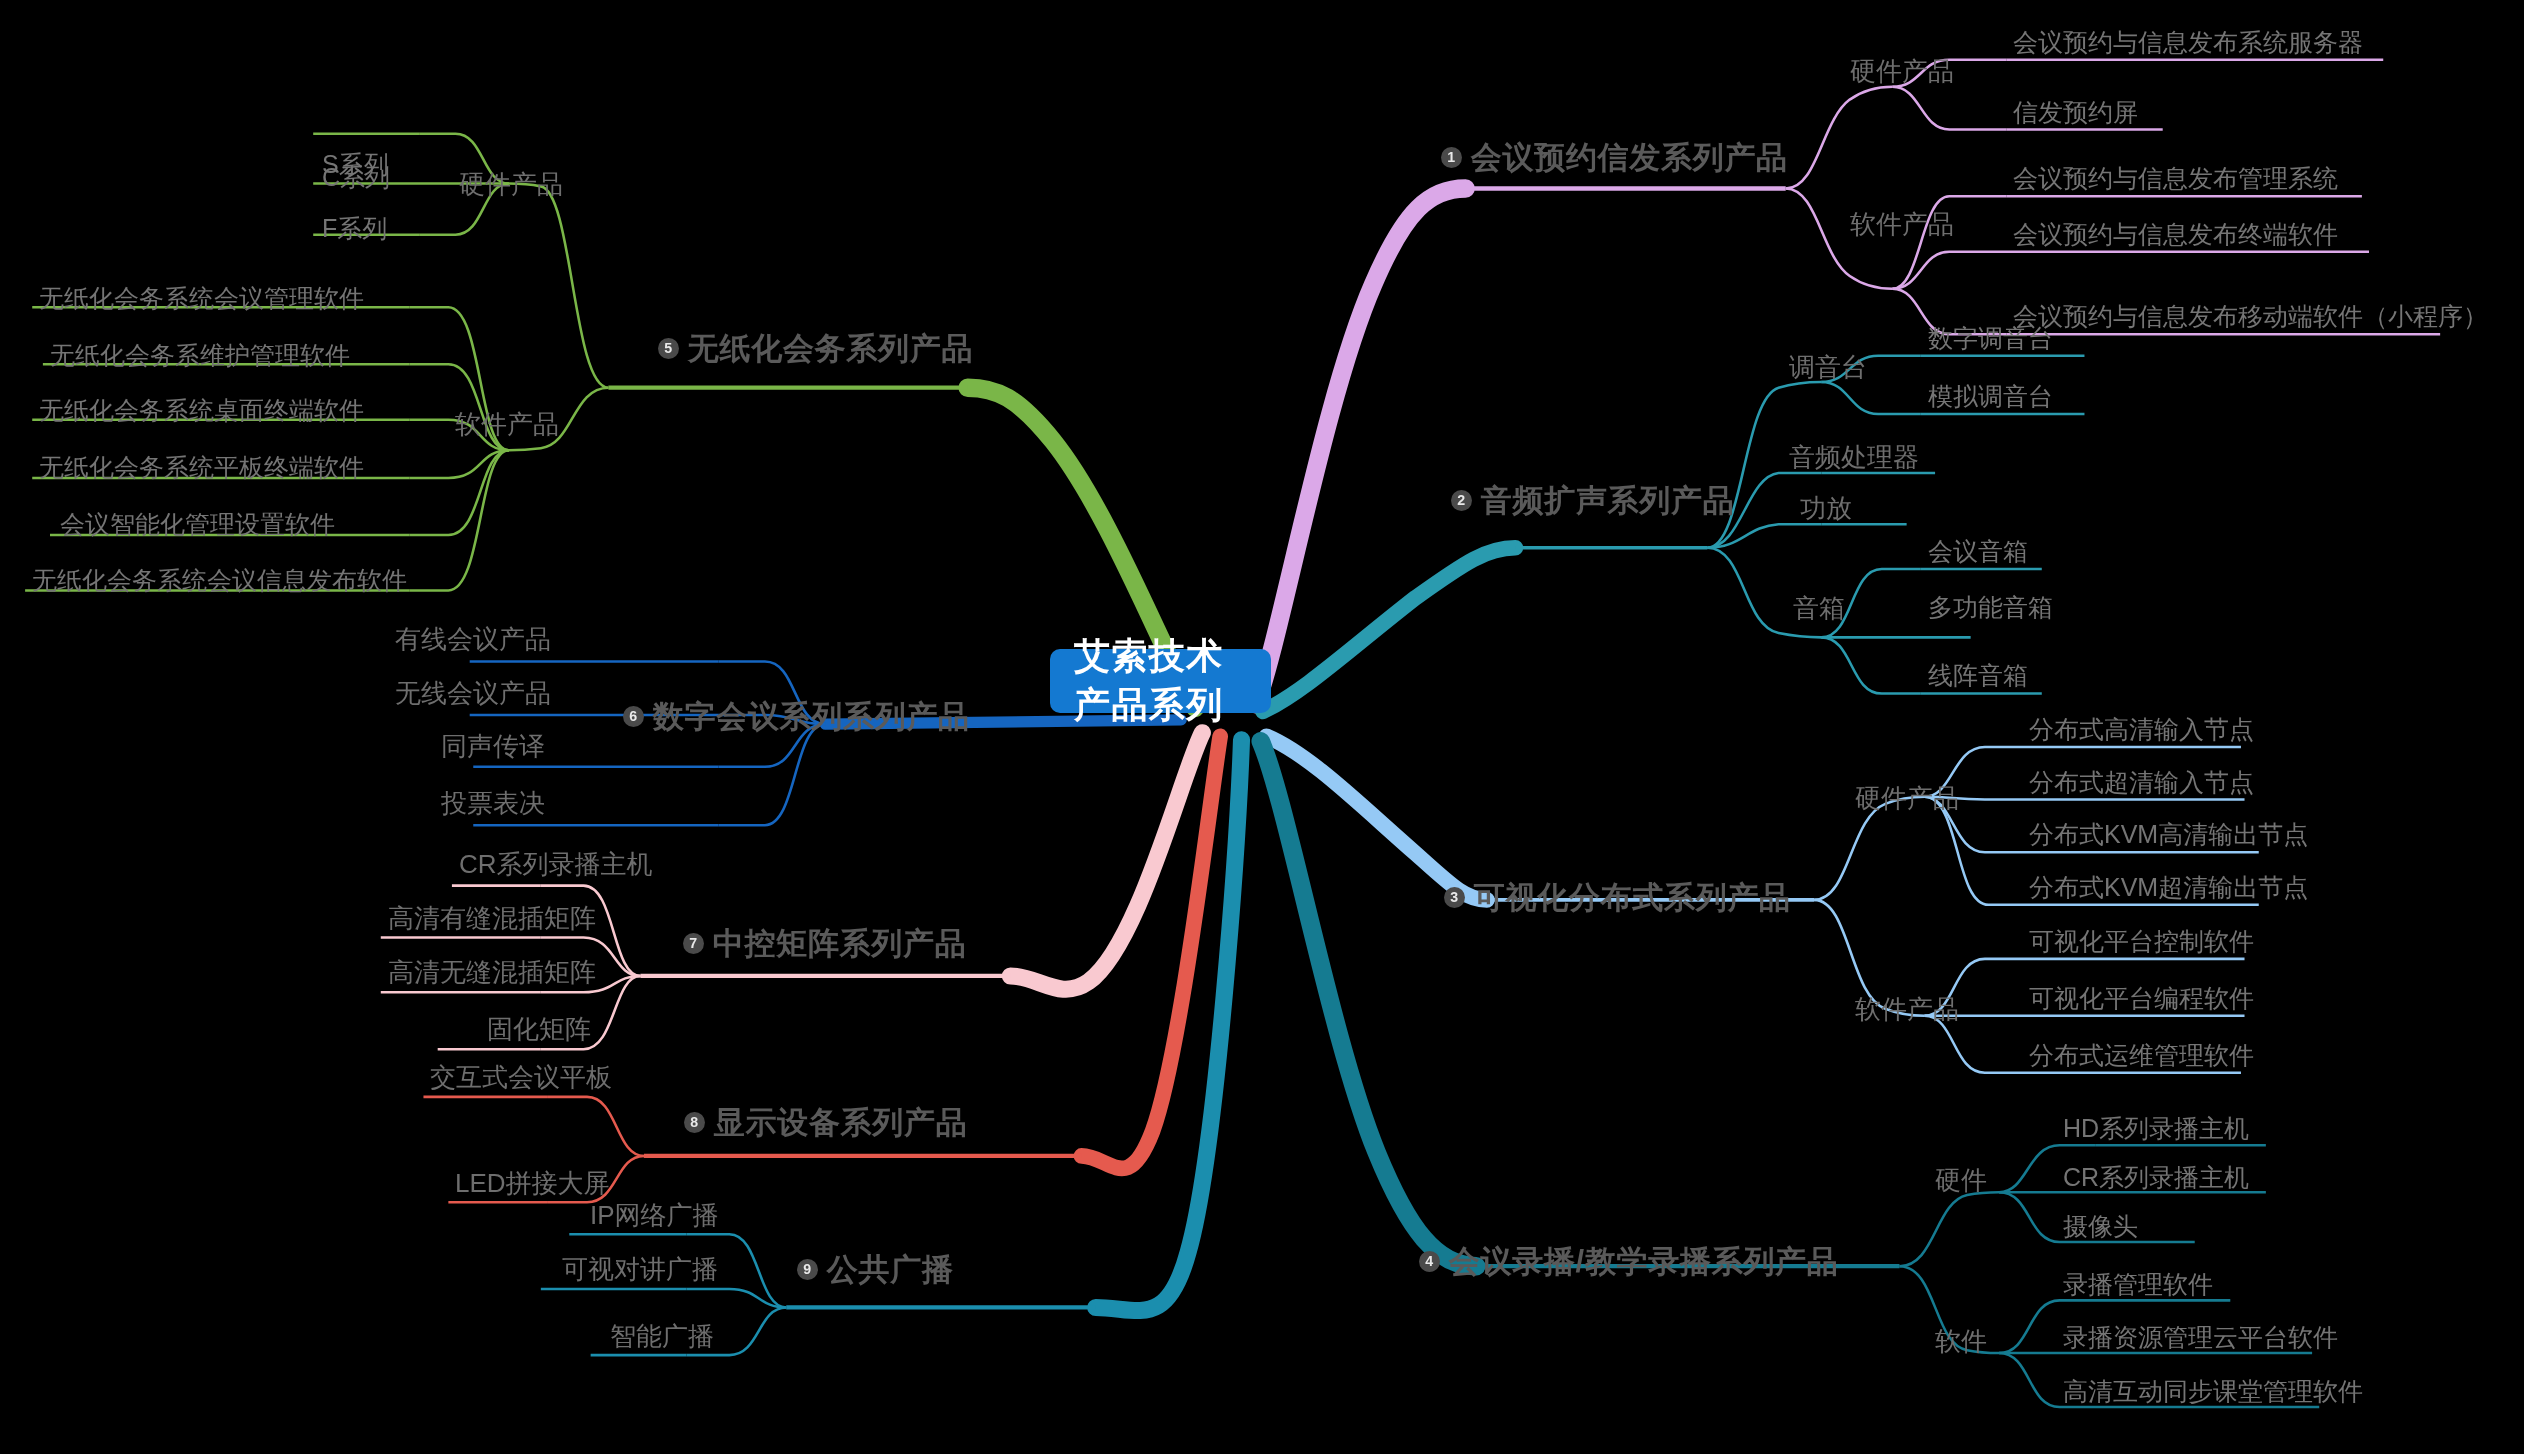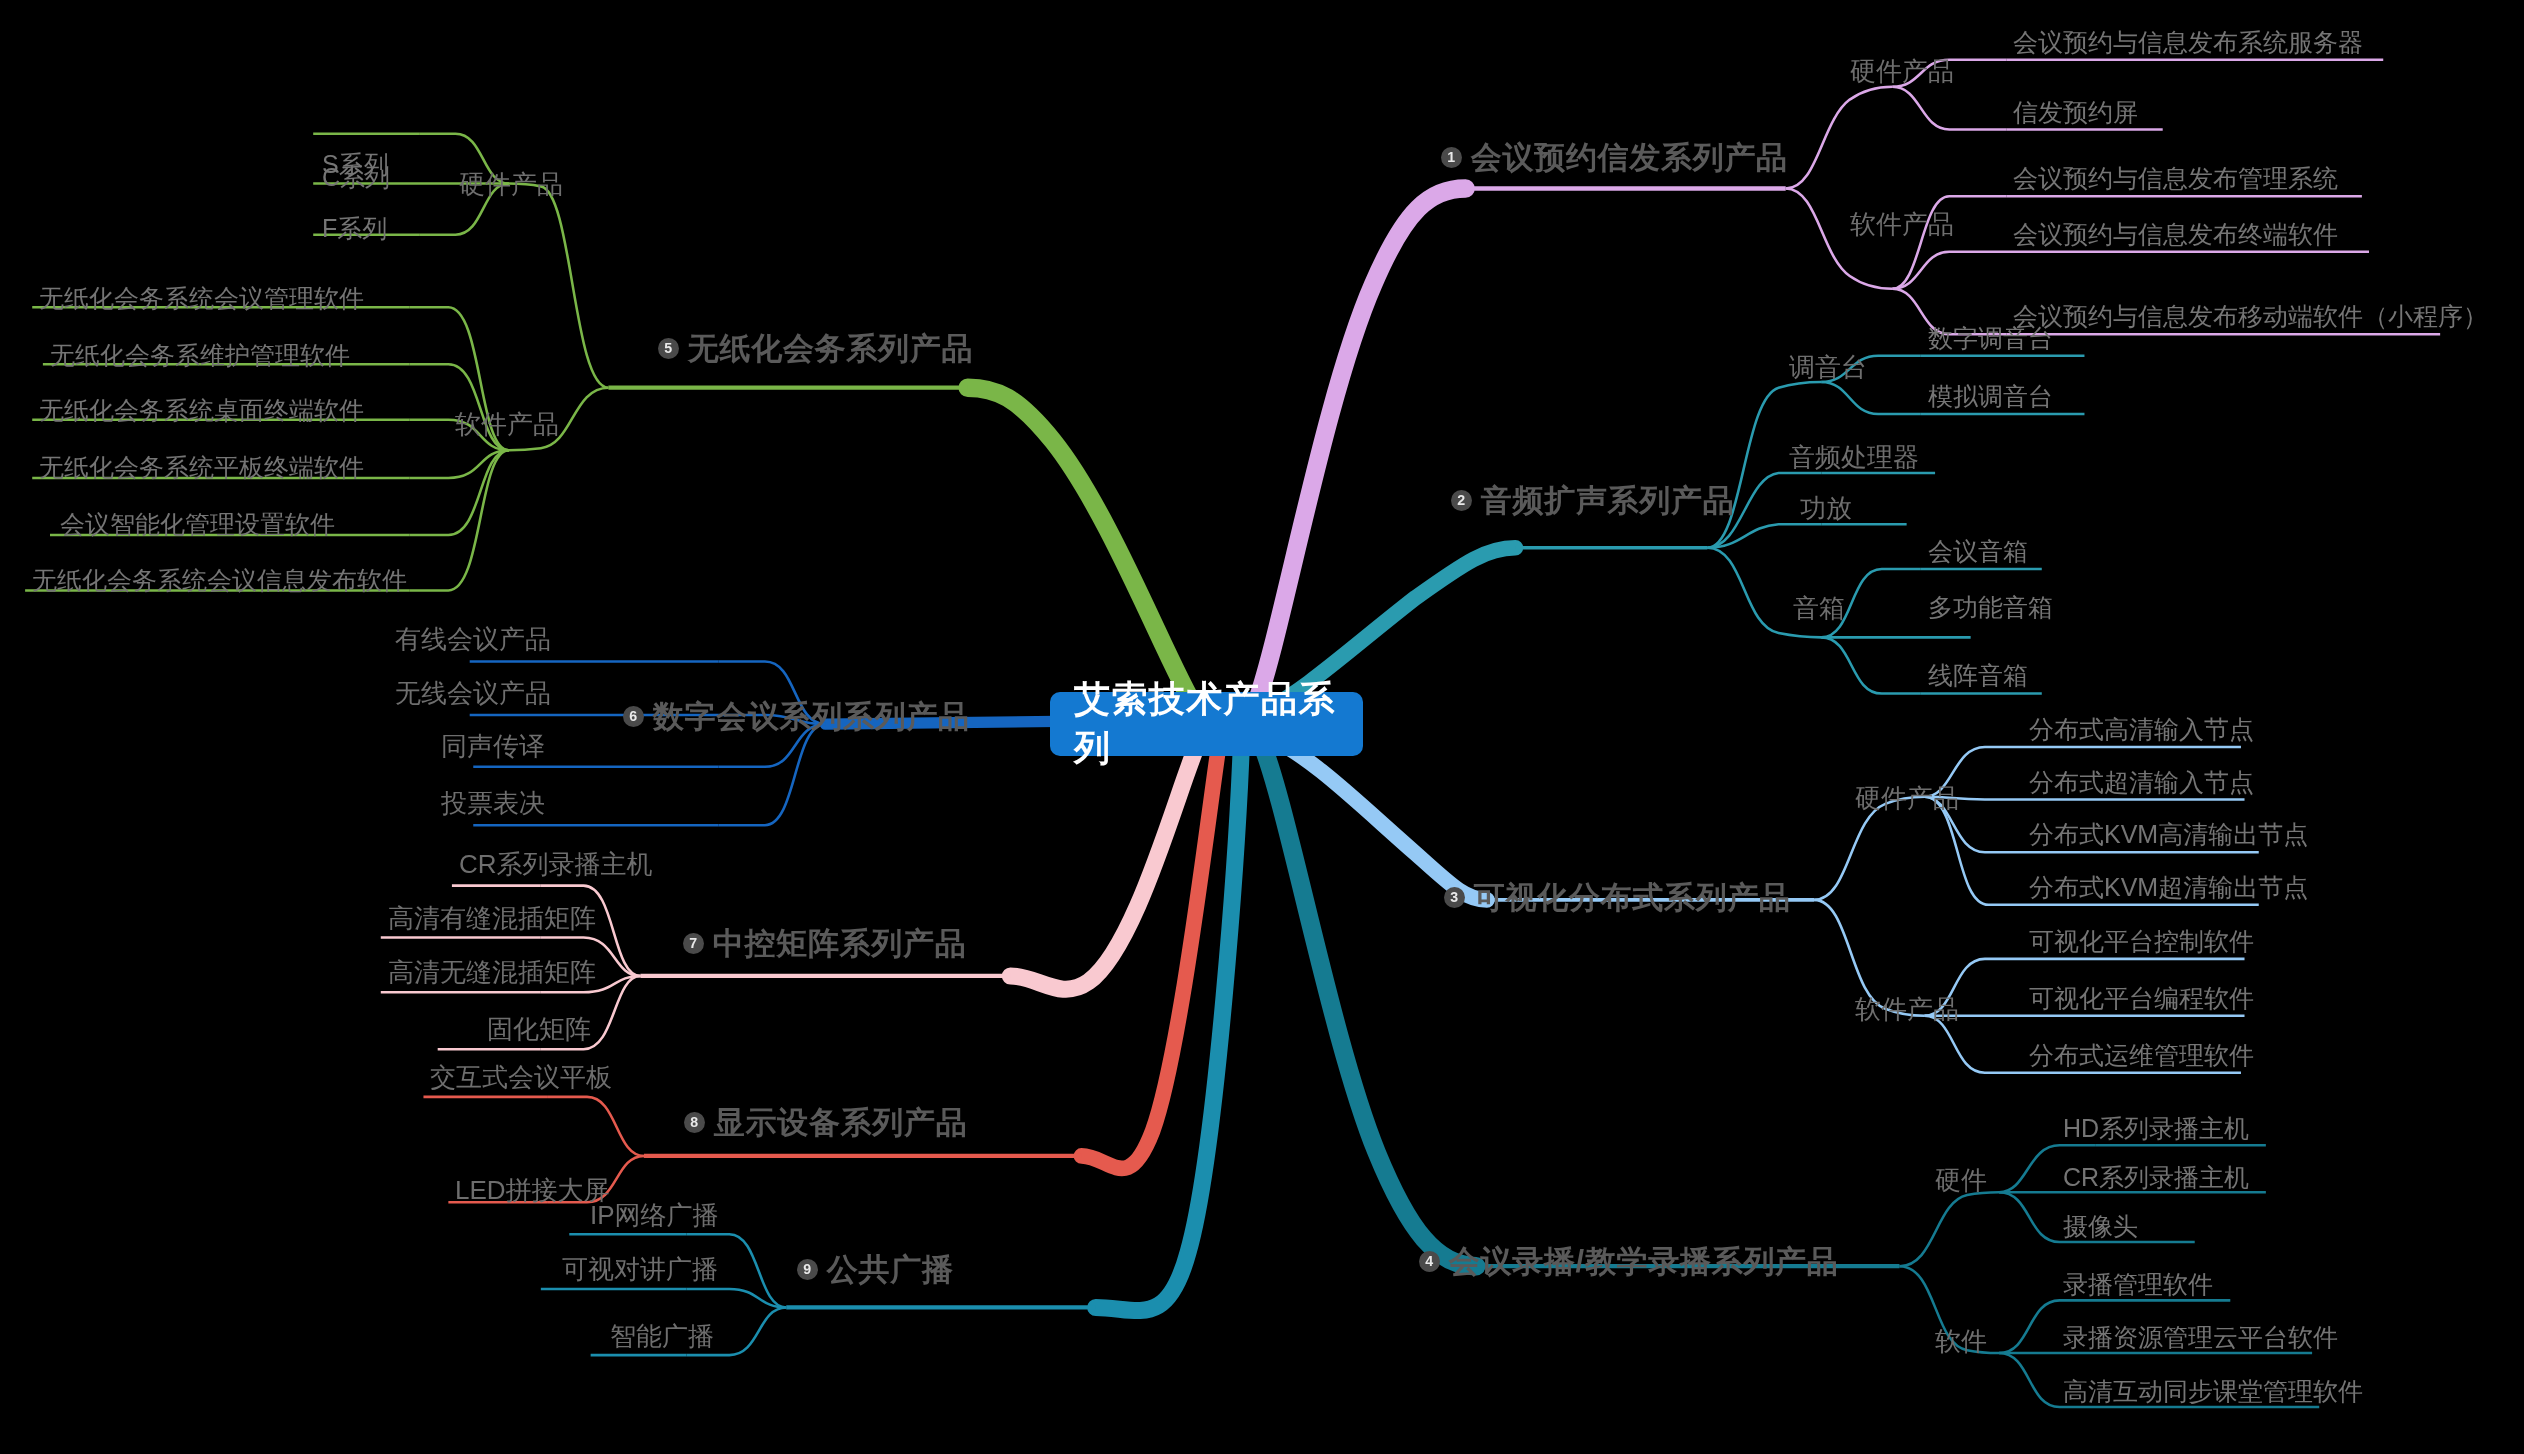--- a/index.html
+++ b/index.html
@@ -194,21 +194,21 @@
     <path d="M1745 1040 C1740 1180 1710 1620 1670 1760 C1640 1870 1600 1838 1540 1838" stroke="#1B8EAE" stroke-width="24" stroke-linecap="round"></path>
     <path d="M1540 1838 L1105 1838" stroke="#1B8EAE" stroke-width="6"></path>
     <path d="M1105 1838 C1065 1838 1068 1735 1025 1735 L965 1735" stroke="#1B8EAE" stroke-width="3.6"></path>
     <path d="M965 1735 L800 1735" stroke="#1B8EAE" stroke-width="3.6"></path>
     <path d="M1105 1838 C1065 1838 1068 1812 1025 1812 L965 1812" stroke="#1B8EAE" stroke-width="3.6"></path>
     <path d="M965 1812 L760 1812" stroke="#1B8EAE" stroke-width="3.6"></path>
     <path d="M1105 1838 C1065 1838 1068 1905 1025 1905 L965 1905" stroke="#1B8EAE" stroke-width="3.6"></path>
     <path d="M965 1905 L830 1905" stroke="#1B8EAE" stroke-width="3.6"></path>
   </svg>
 
-  <div id="central" style="left:1050px;top:692px;width:313px;height:64px;">
+  <div id="central" style="left:1050px;top:649px;width:221px;height:64px;">
     <span>艾索技术产品系列</span>
   </div>
 
   <div class="lbl b1" style="left:1441px;top:142px;">
     <span class="num">1</span>
     <span>会议预约信发系列产品</span>
   </div>
   <div class="lbl b2" style="left:1850px;top:58px;"><span>硬件产品</span></div>
   <div class="lbl b3" style="left:2013px;top:30px;"><span>会议预约与信息发布系统服务器</span></div>
   <div class="lbl b3" style="left:2013px;top:100px;"><span>信发预约屏</span></div>
@@ -290,21 +290,21 @@
   <div class="lbl b2" style="left:459px;top:851px;"><span>CR系列录播主机</span></div>
   <div class="lbl b2" style="left:388px;top:905px;"><span>高清有缝混插矩阵</span></div>
   <div class="lbl b2" style="left:388px;top:959px;"><span>高清无缝混插矩阵</span></div>
   <div class="lbl b2" style="left:487px;top:1016px;"><span>固化矩阵</span></div>
 
   <div class="lbl b1" style="left:684px;top:1107px;">
     <span class="num">8</span>
     <span>显示设备系列产品</span>
   </div>
   <div class="lbl b2" style="left:430px;top:1064px;"><span>交互式会议平板</span></div>
-  <div class="lbl b2" style="left:455px;top:1170px;margin-top:7px;"><span>LED拼接大屏</span></div>
+  <div class="lbl b2" style="left:455px;top:1170px;"><span>LED拼接大屏</span></div>
 
   <div class="lbl b1" style="left:797px;top:1254px;">
     <span class="num">9</span>
     <span>公共广播</span>
   </div>
   <div class="lbl b2" style="left:590px;top:1202px;"><span>IP网络广播</span></div>
   <div class="lbl b2" style="left:562px;top:1256px;"><span>可视对讲广播</span></div>
   <div class="lbl b2" style="left:610px;top:1323px;"><span>智能广播</span></div>
 
 </div>

